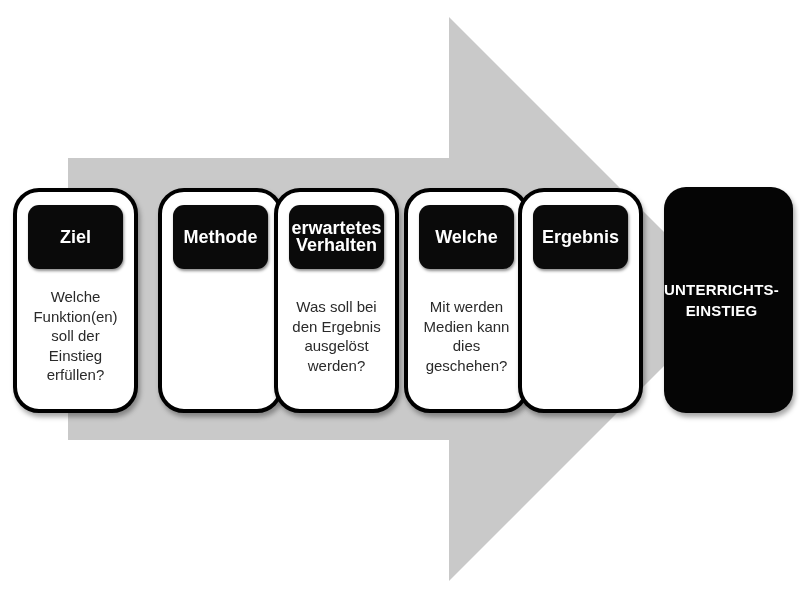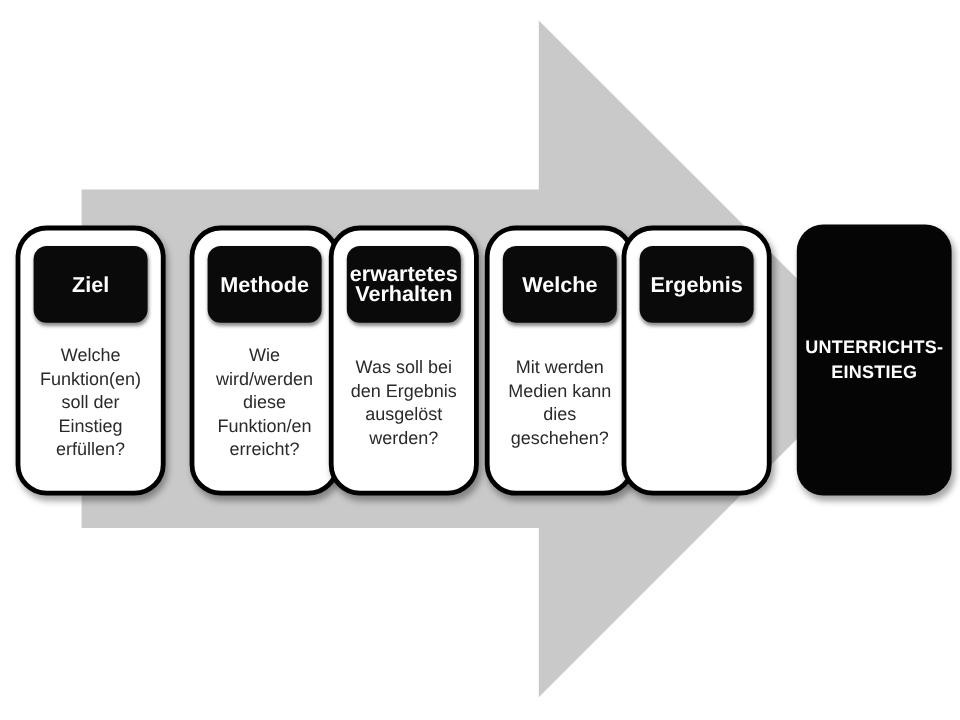--- a/index.html
+++ b/index.html
@@ -80,21 +80,20 @@
   }
   .result-card {
     position: absolute;
     left: 664px; top: 187px;
     width: 129px; height: 226px;
     background: var(--result_bg);
     border-radius: 22px;
     box-shadow: 2px 4px 5px rgba(0,0,0,0.35);
     display: flex;
     align-items: center;
-    justify-content: center;
   }
   .result-title {
     color: var(--result_text);
     font-weight: bold;
     font-size: 15px;
     line-height: 21px;
     text-align: center;
     white-space: pre-line;
     letter-spacing: 0.2px;
   }
@@ -116,25 +115,20 @@
 Funktion(en)
 soll der
 Einstieg
 erfüllen?</div>
   </div>
 
   <div class="card" style="left:158px">
     <div class="card-header">
       <span>Methode</span>
     </div>
-    <div class="card-body">Wie
-wird/werden
-diese
-Funktion/en
-erreicht?</div>
   </div>
 
   <div class="card" style="left:274px">
     <div class="card-header small-title">
       <span>erwartetes
 Verhalten</span>
     </div>
     <div class="card-body">Was soll bei
 den Ergebnis
 ausgelöst

